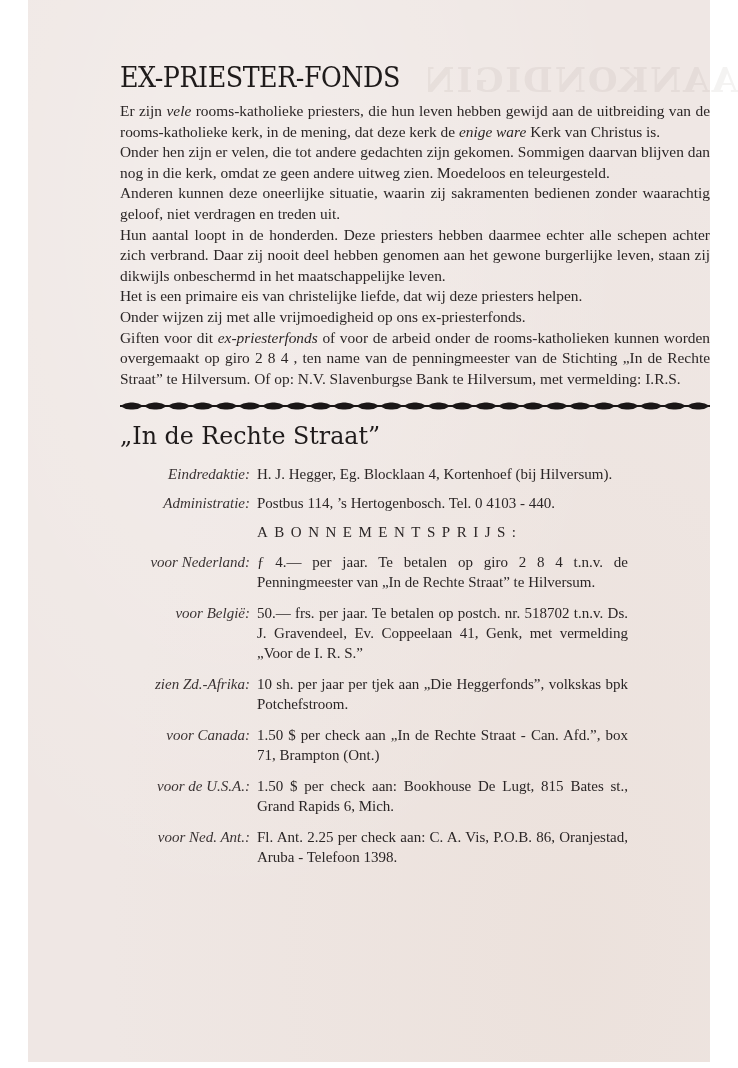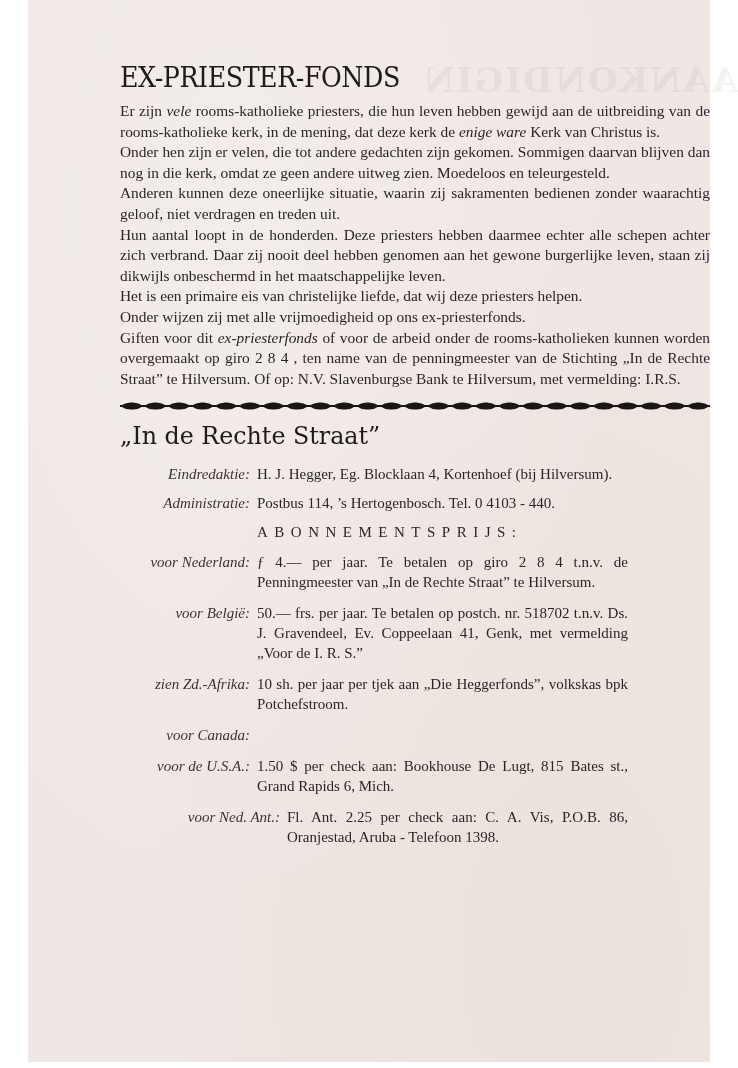--- a/index.html
+++ b/index.html
@@ -115,28 +115,31 @@
           </div>
         </div>
         <div class="row" style="margin-top: 11px;">
           <div class="label" style="width: 130px; margin-left: 92px;">zien Zd.-Afrika:</div>
           <div class="value">
             <span class="line">10 sh. per jaar per tjek aan „Die Heggerfonds”, volkskas bpk Potchefstroom.</span>
           </div>
         </div>
         <div class="row" style="margin-top: 11px;">
           <div class="label" style="width: 130px; margin-left: 92px;">voor Canada:</div>
+          <div class="value">
+            <span class="line">1.50 $ per check aan „In de Rechte Straat - Can. Afd.”, box 71, Brampton (Ont.)</span>
+          </div>
         </div>
         <div class="row" style="margin-top: 11px;">
           <div class="label" style="width: 130px; margin-left: 92px;">voor de U.S.A.:</div>
           <div class="value">
             <span class="line">1.50 $ per check aan: Bookhouse De Lugt, 815 Bates st., Grand Rapids 6, Mich.</span>
           </div>
         </div>
-        <div class="row" style="margin-top: 11px; margin-left: 30px;">
+        <div class="row" style="margin-top: 11px;">
           <div class="label" style="width: 130px; margin-left: 92px;">voor Ned. Ant.:</div>
           <div class="value">
             <span class="line">Fl. Ant. 2.25 per check aan: C. A. Vis, P.O.B. 86, Oranjestad, Aruba - Telefoon 1398.</span>
           </div>
         </div>
       </div>
   </div>
 </div>
 
 </body></html>

